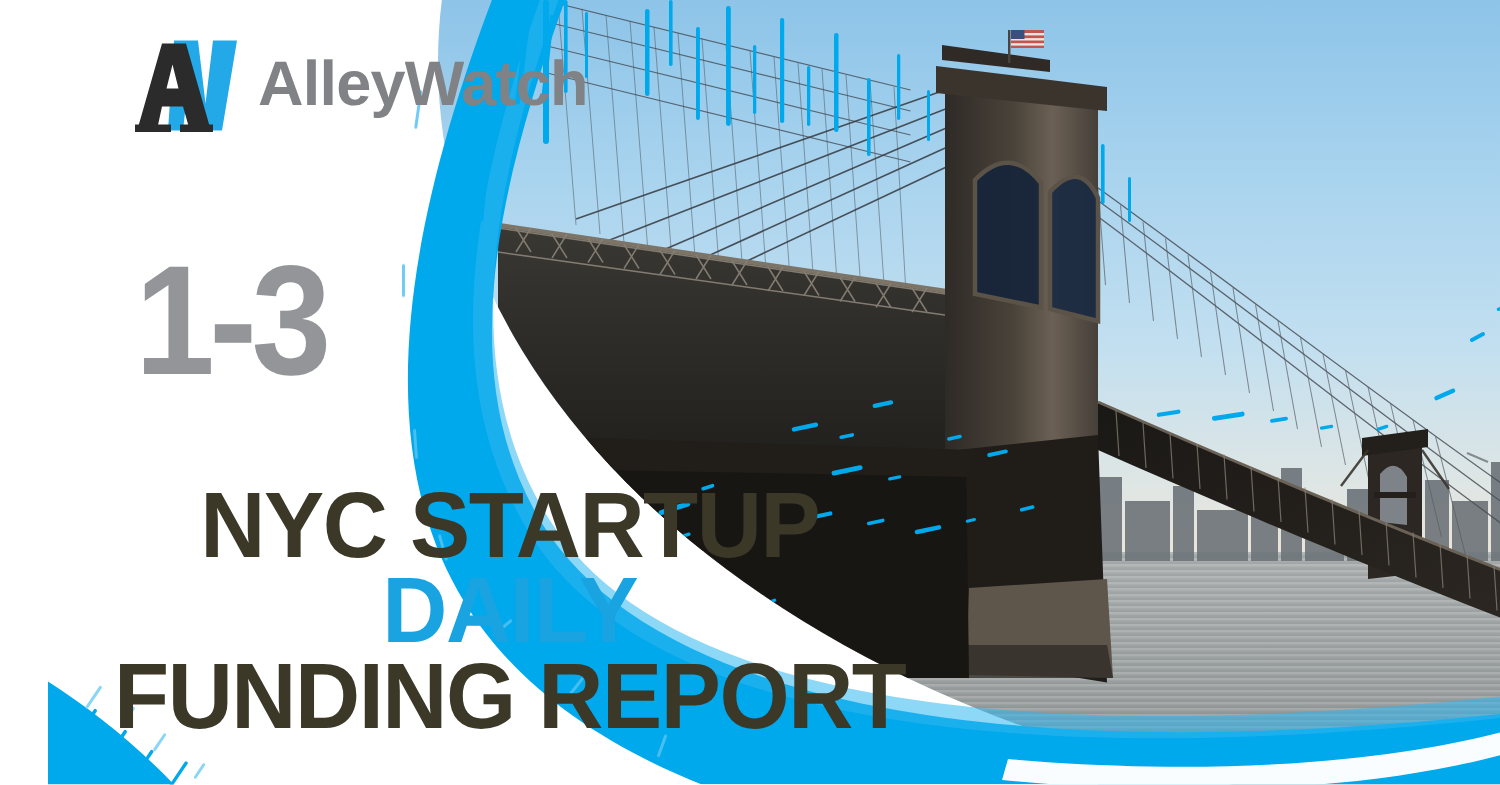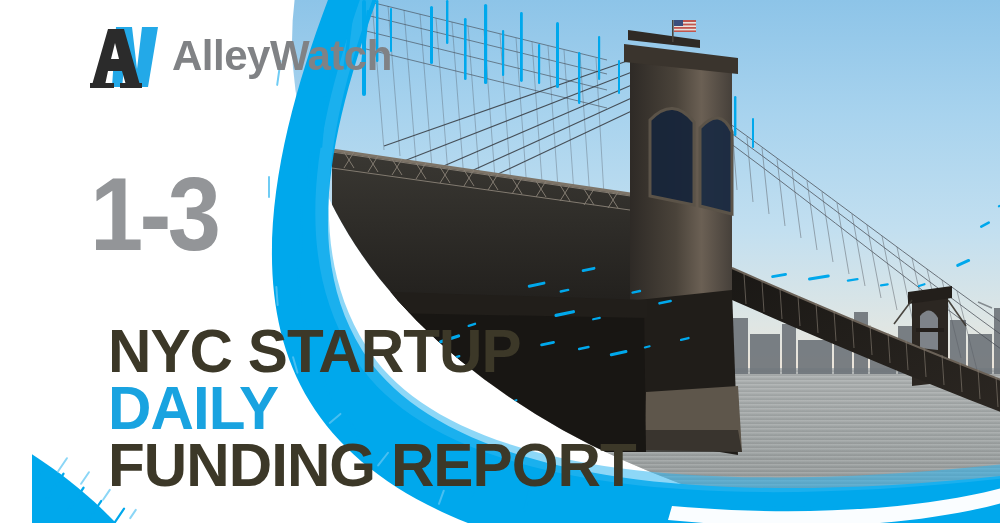--- a/index.html
+++ b/index.html
@@ -124,23 +124,24 @@
     line-height: 1;
     letter-spacing: -4px;
     color: #939598;
     transform: scaleX(0.92);
     transform-origin: left top;
   }
 
   
   .headline {
     position: absolute;
-    left: 76px;
+    left: 44px;
     top: 322px;
     line-height: 0.92;
+    text-align: center;
   }
   .headline .line {
     display: block;
     font-family: "Liberation Sans", sans-serif;
     font-weight: bold;
     font-size: 62px;
     letter-spacing: -1px;
     white-space: nowrap;
     transform: scaleX(0.97);
     transform-origin: left center;

